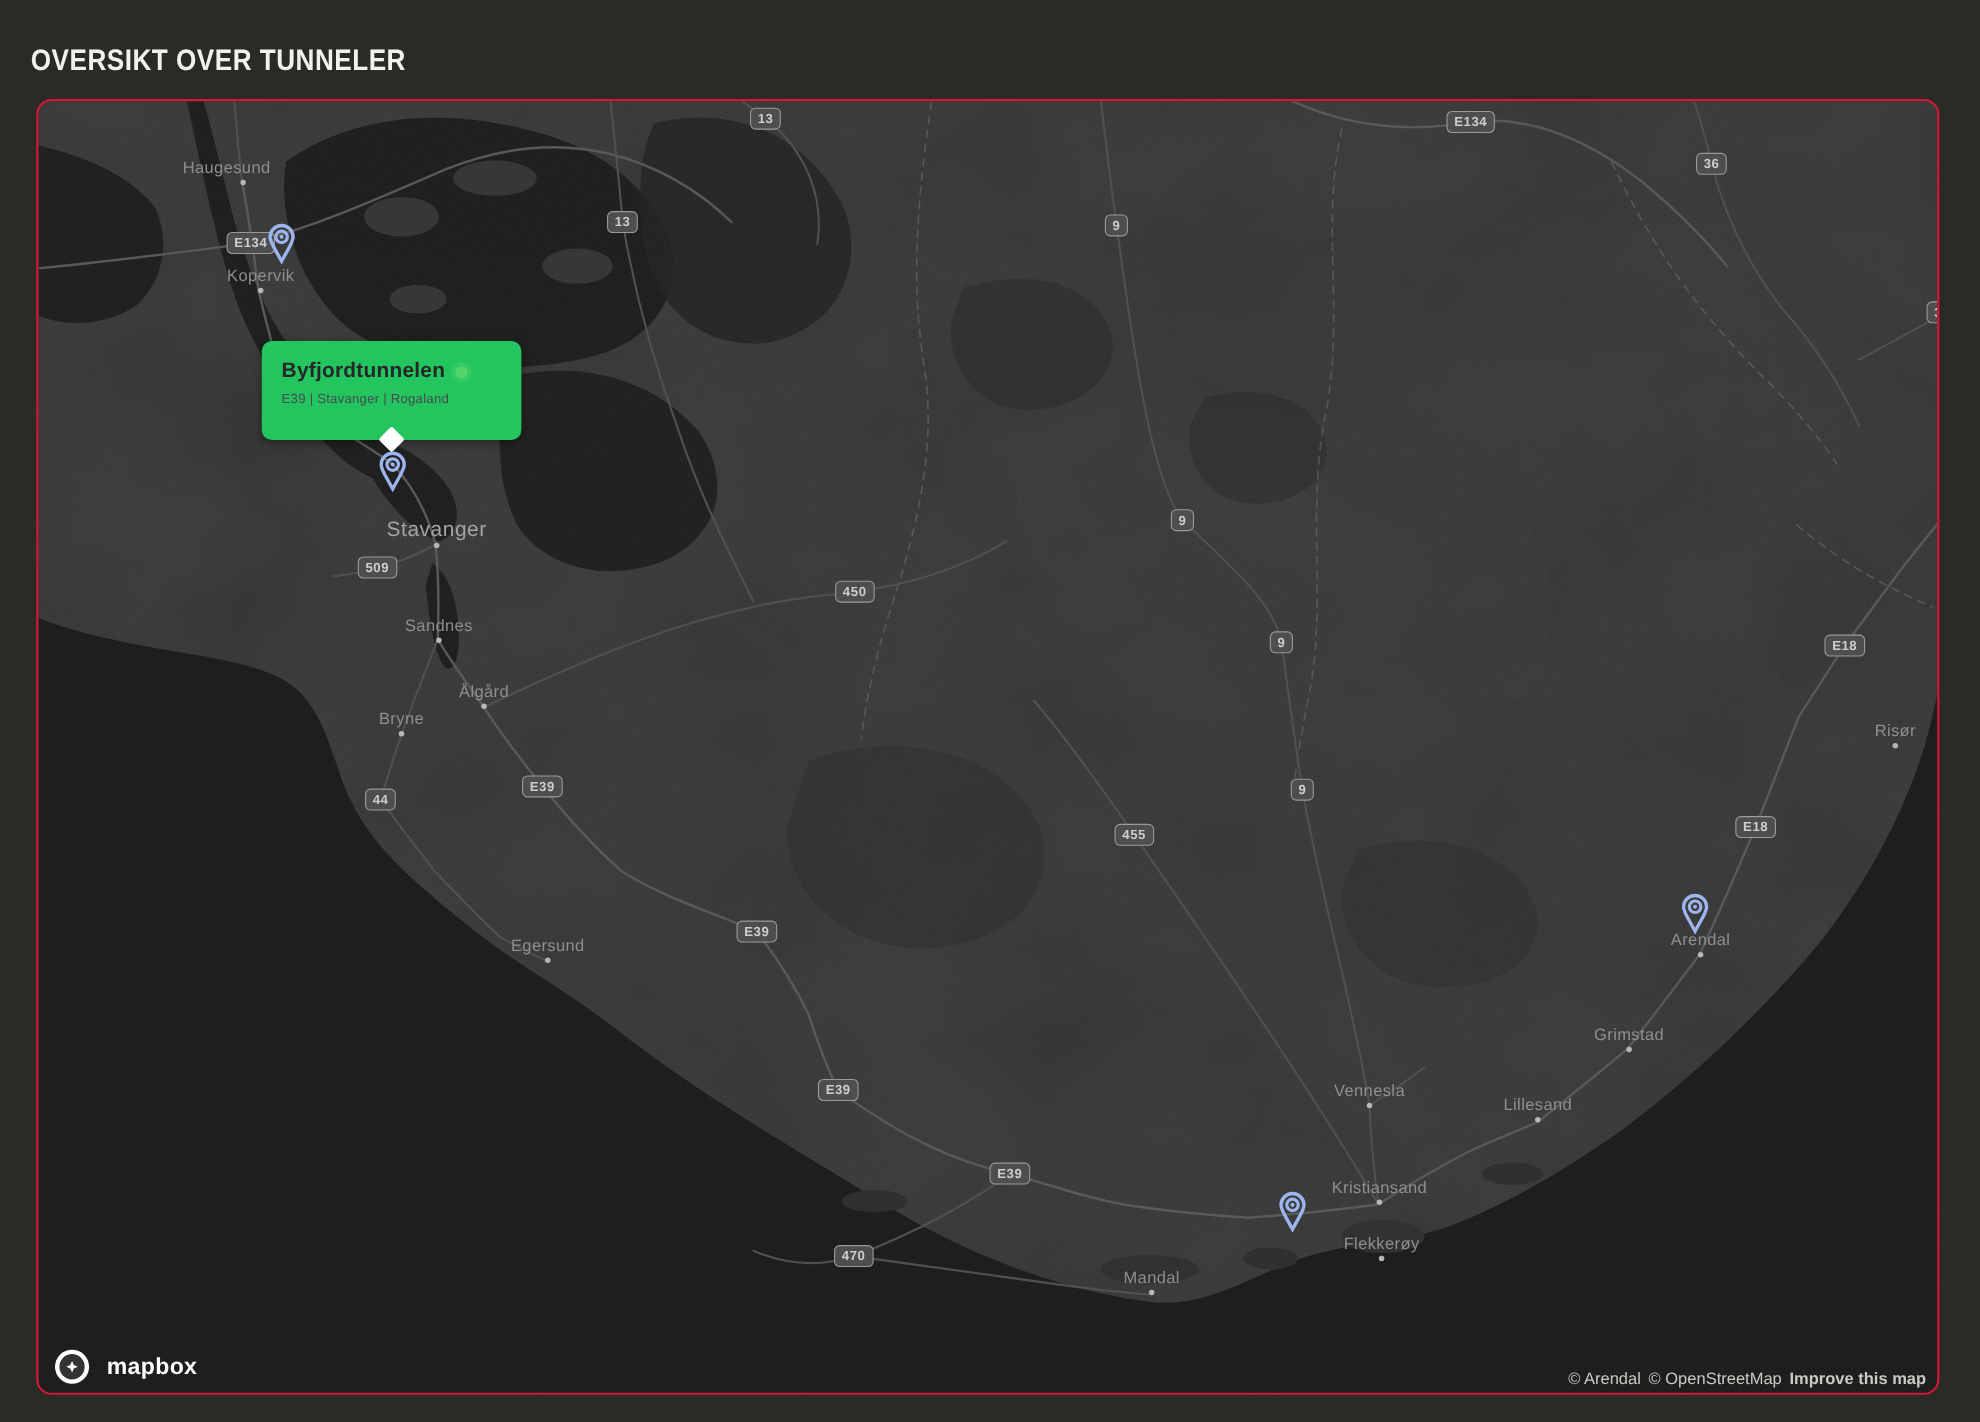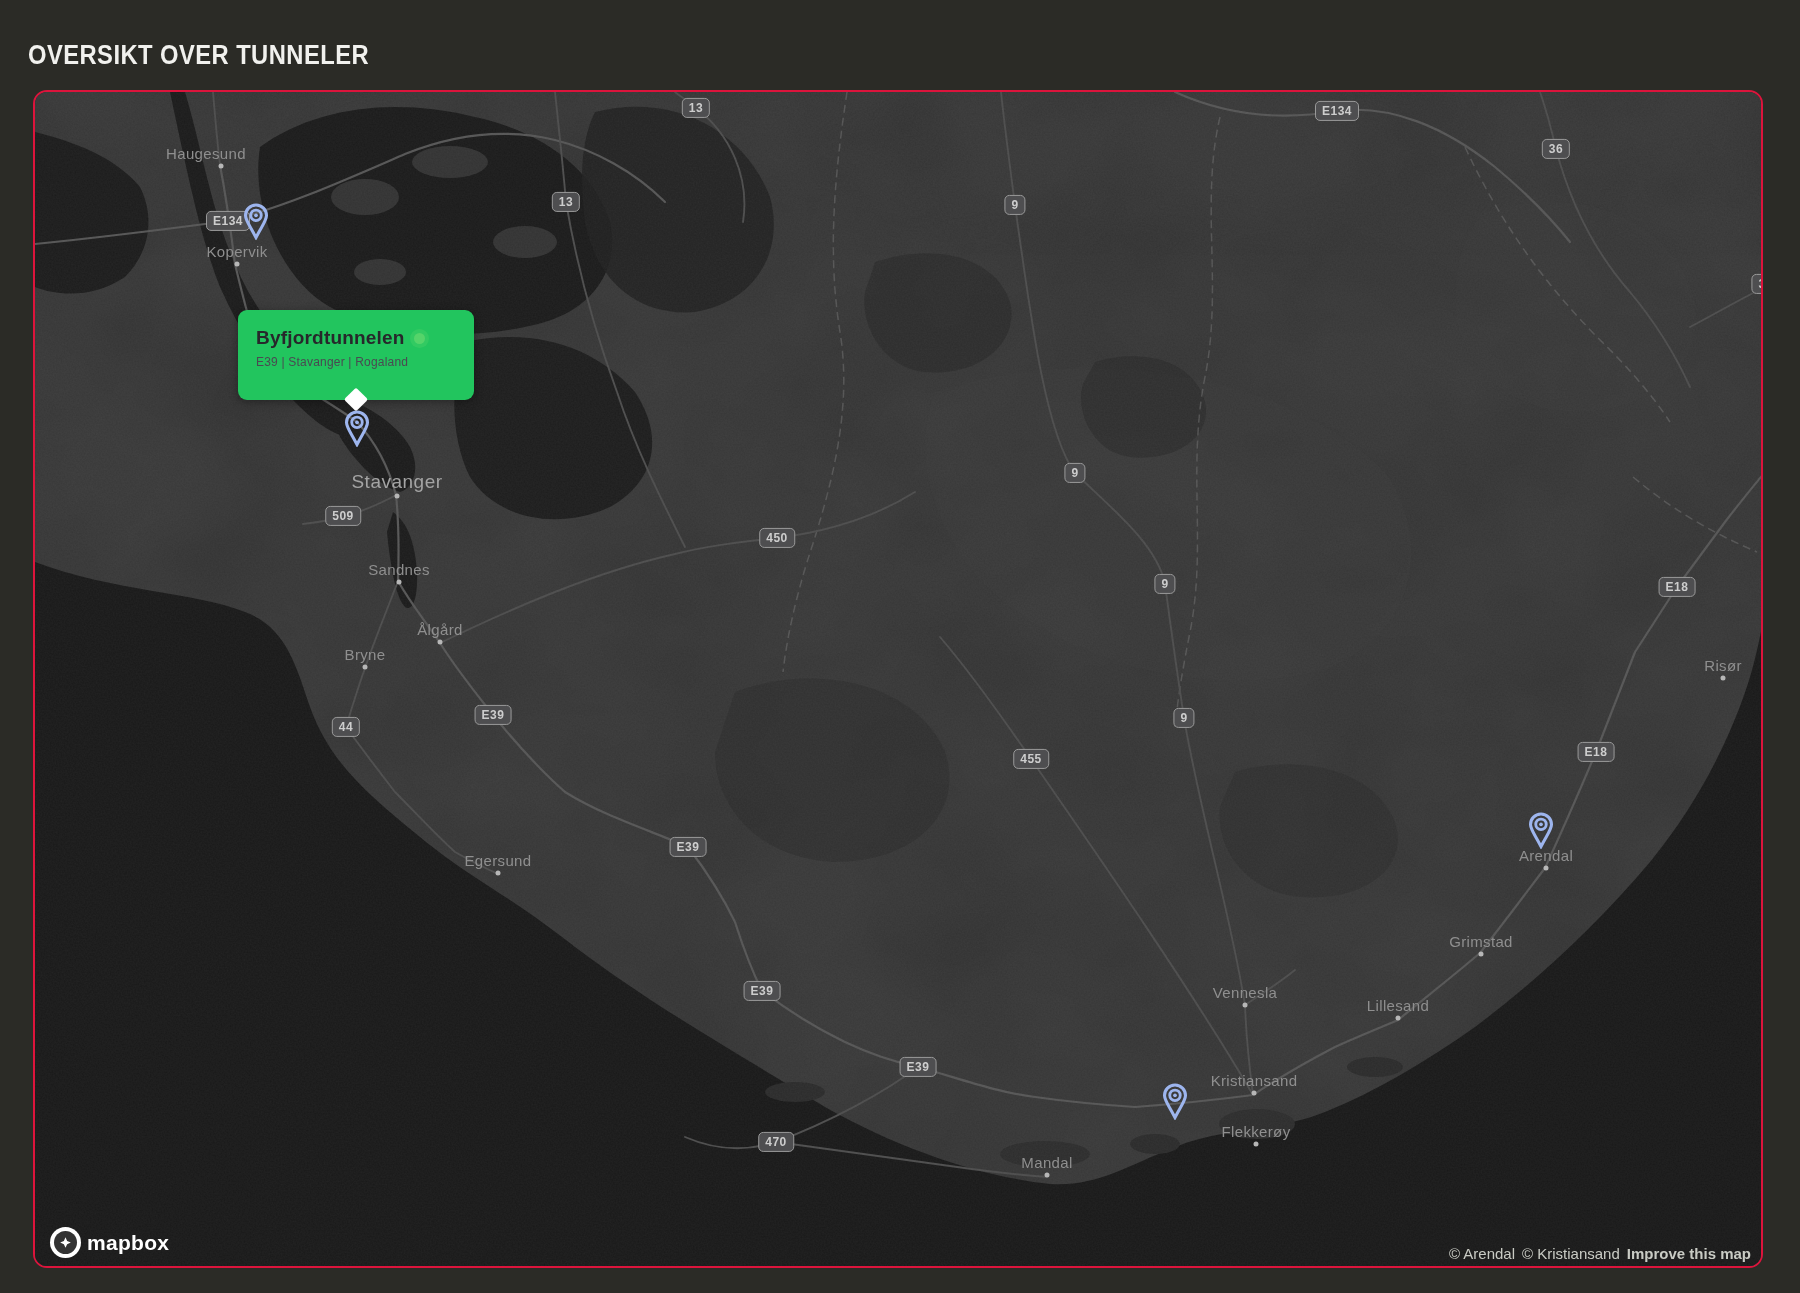--- a/index.html
+++ b/index.html
@@ -22,21 +22,21 @@
   .marker svg{display:block;width:100%;height:100%;}
   .popup{position:absolute;background:#22c55e;border-radius:9px;z-index:5;
     box-shadow:0 2px 8px rgba(0,0,0,.35);padding:17px 18px 14px 18px;box-sizing:border-box;}
   .popup::after{content:'';position:absolute;left:50%;bottom:-8px;width:17px;height:17px;background:#fff;
     transform:translateX(-50%) rotate(45deg);border-radius:2px;}
   .popup-title-row{display:flex;align-items:center;gap:9px;}
   .popup-title{font-size:19px;font-weight:700;color:#27272b;letter-spacing:.2px;}
   .status-dot{width:11px;height:11px;border-radius:50%;background:#55d46a;
     box-shadow:0 0 0 4px rgba(85,212,106,.33);flex:0 0 auto;}
   .popup-subtitle{margin-top:6px;font-size:12px;color:#4a4a52;letter-spacing:.2px;}
-  .logo{position:absolute;left:15px;bottom:8px;display:flex;align-items:center;gap:6px;z-index:6;cursor:pointer;}
+  .logo{position:absolute;left:15px;bottom:8px;display:flex;align-items:center;gap:16px;z-index:6;cursor:pointer;}
   .logo-circle{width:31px;height:31px;background:#fff;border-radius:50%;display:flex;
     align-items:center;justify-content:center;}
   .logo-inner{width:23px;height:23px;background:#333;border-radius:50%;display:flex;
     align-items:center;justify-content:center;}
   .logo-inner svg{width:15px;height:15px;display:block;}
   .logo-word{color:#fff;font-size:21px;font-weight:600;letter-spacing:.3px;}
   .attribution{position:absolute;right:10px;bottom:4px;z-index:6;display:flex;gap:7px;
     font-size:15px;color:#c9cbc4;align-items:baseline;}
   .attribution .link{color:#c9cbc4;text-decoration:none;cursor:pointer;}
   .attribution .improve{font-weight:700;cursor:pointer;}
@@ -216,16 +216,16 @@
         <svg viewBox="0 0 24 24">
           <path d="M12 3.5 L14.6 9.4 L20.5 12 L14.6 14.6 L12 20.5 L9.4 14.6 L3.5 12 L9.4 9.4 Z" fill="#ffffff"></path>
         </svg>
       </span>
     </span>
     <span class="logo-word">mapbox</span>
   </div>
 
   <div class="attribution">
     <span class="link">© Arendal</span>
-    <span class="link">© Kristiansand</span>
+    <span class="link">© OpenStreetMap</span>
     <span class="link improve">Improve this map</span>
   </div>
 </div>
 
 </body></html>

